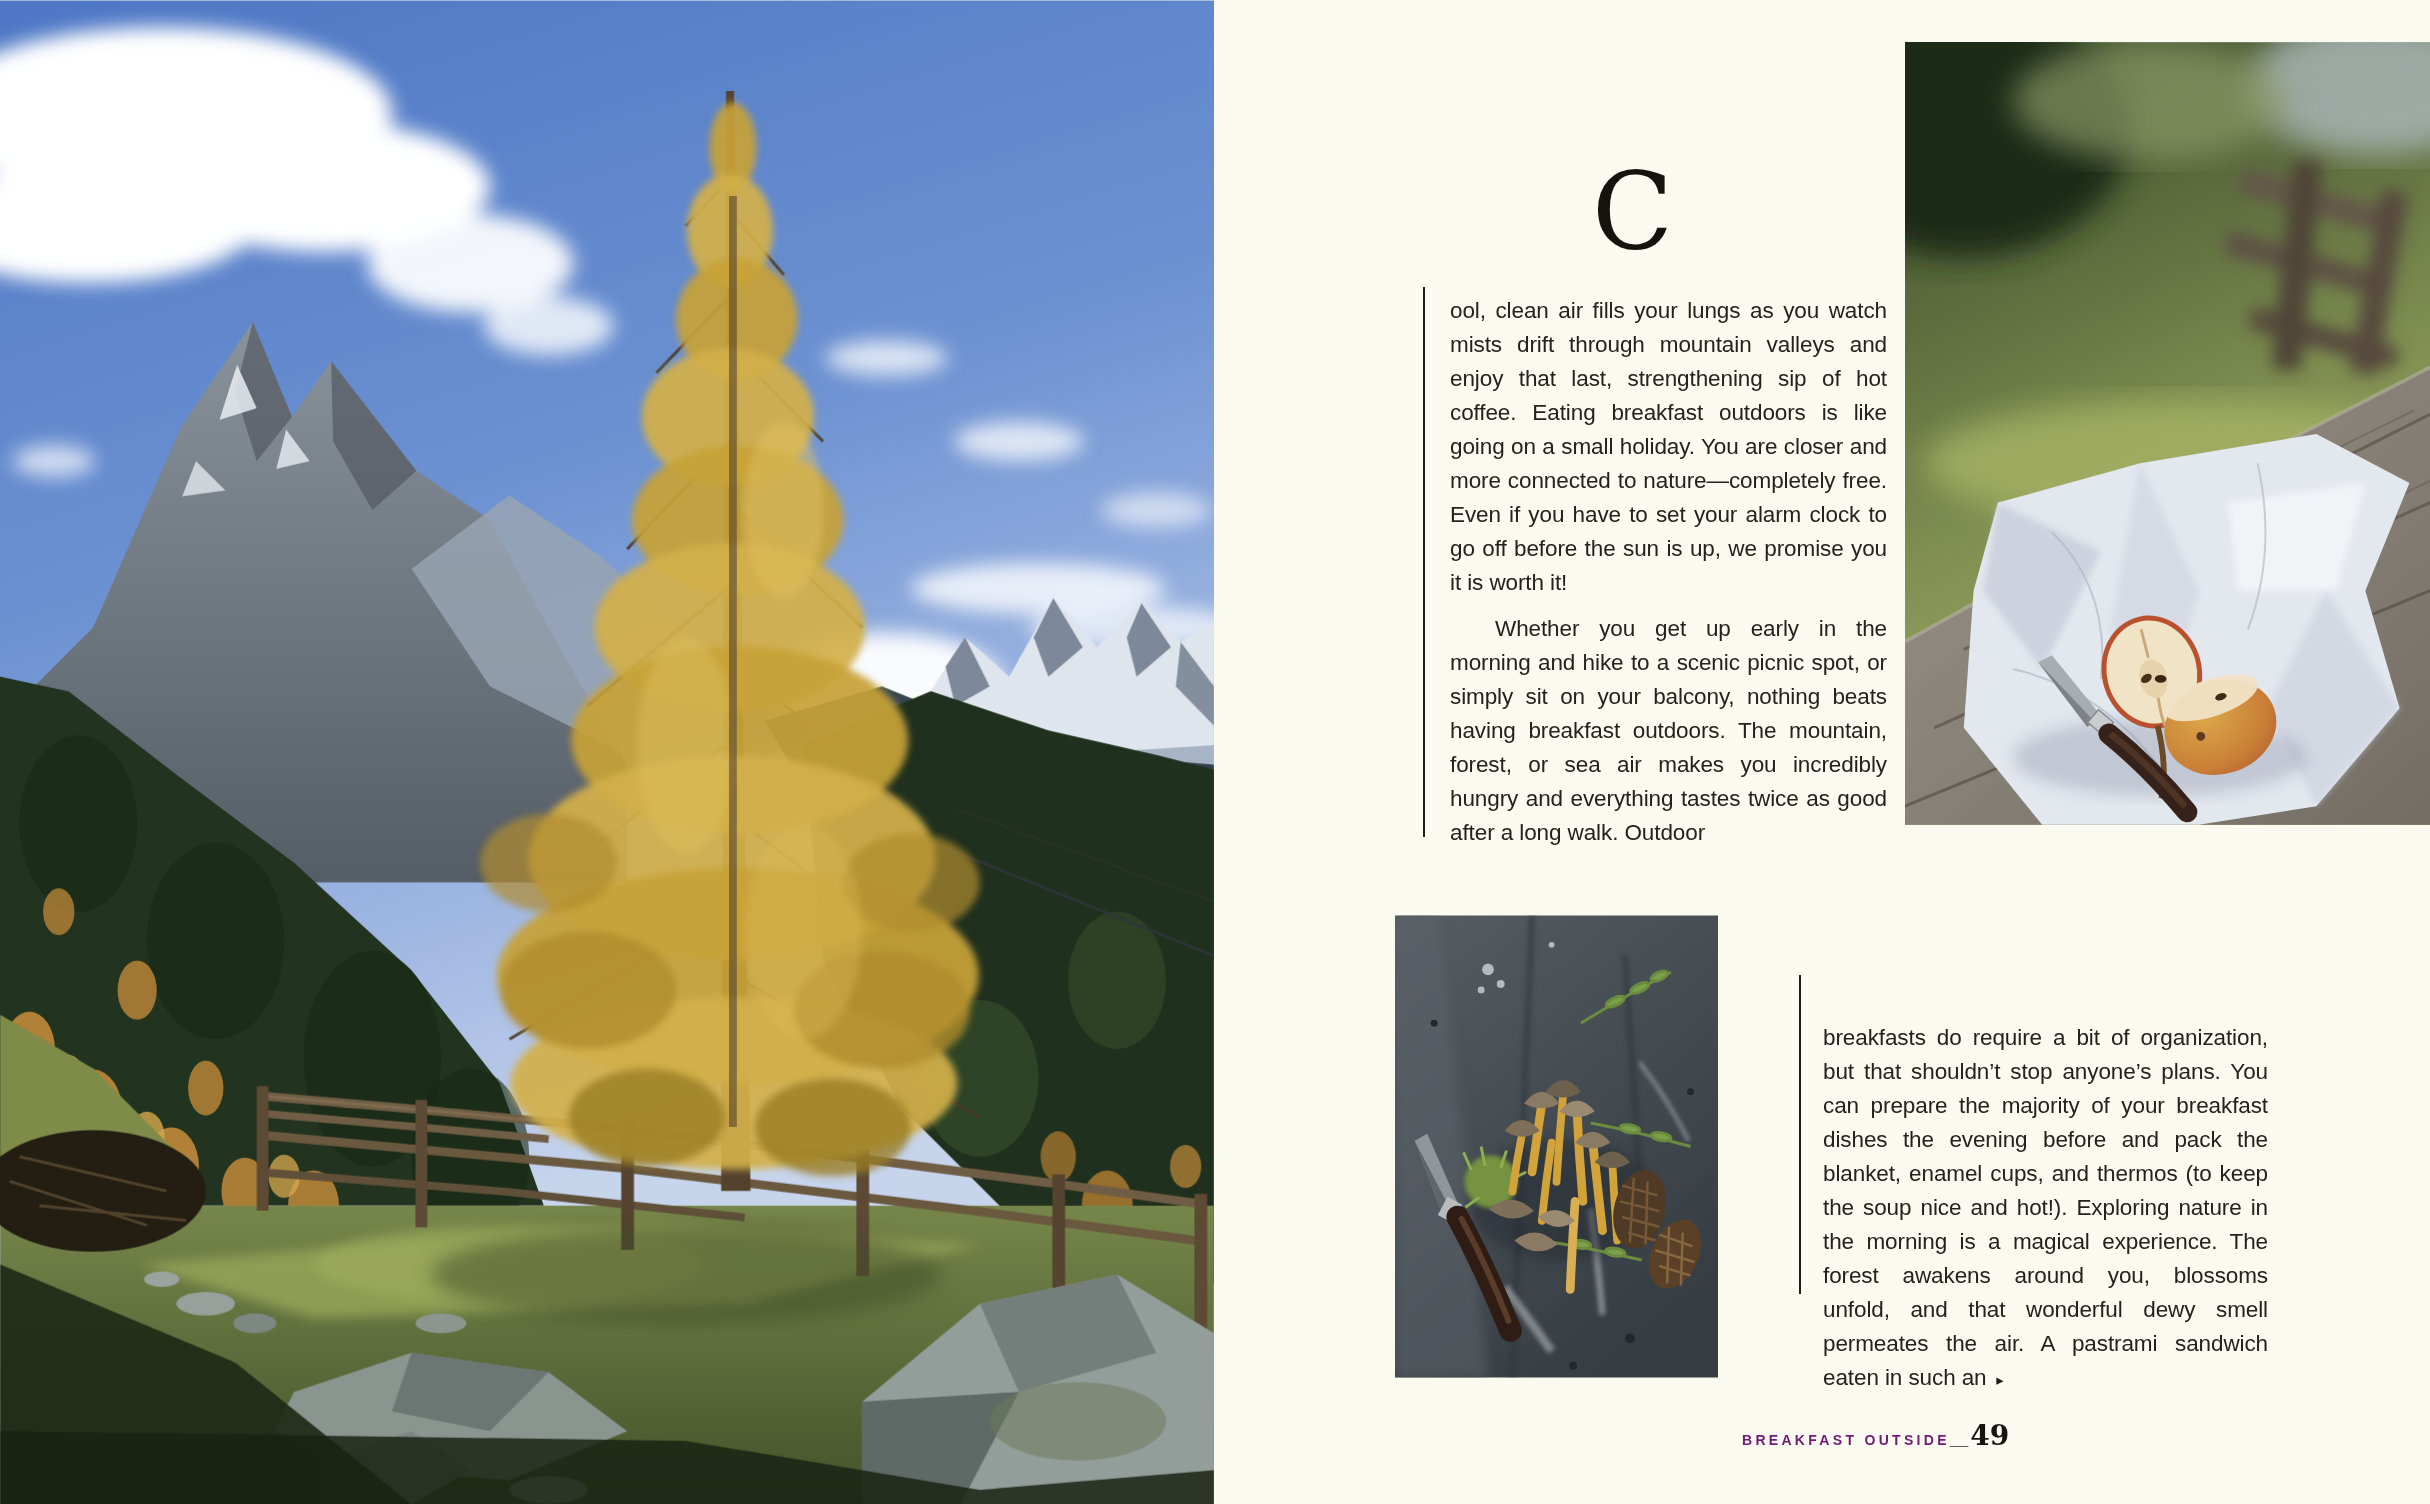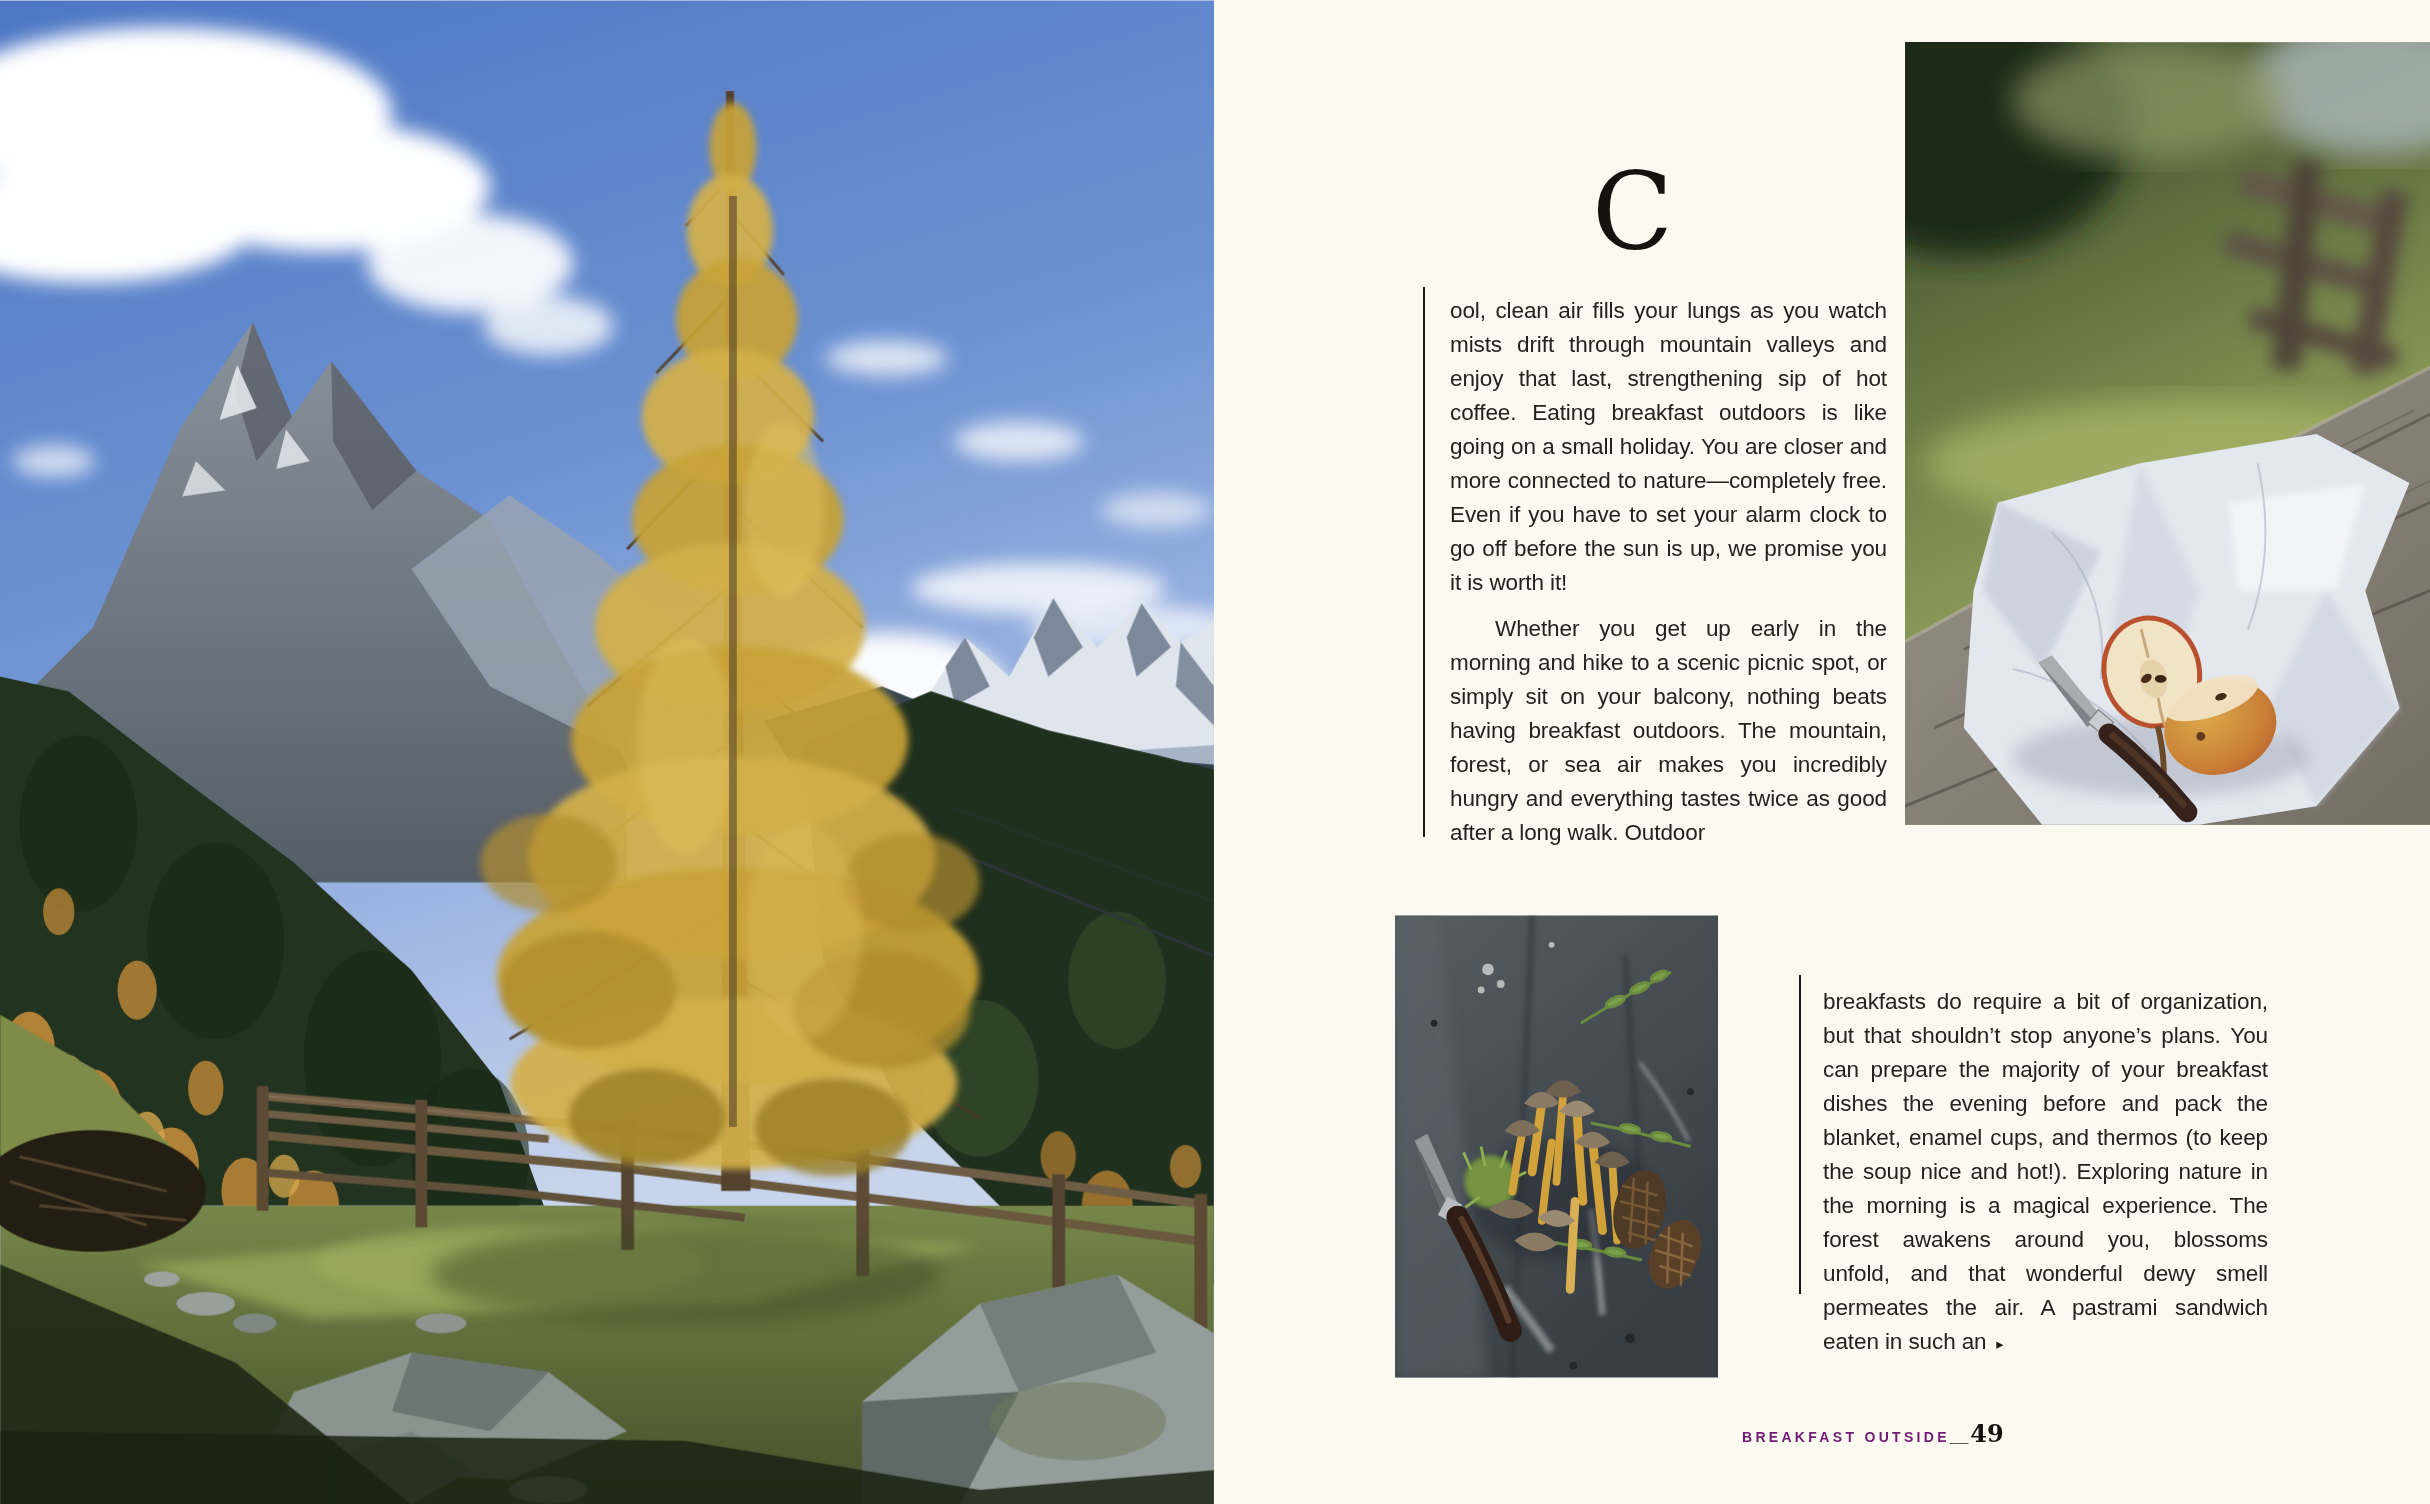--- a/index.html
+++ b/index.html
@@ -6,31 +6,31 @@
   .spread{position:relative;width:2431px;height:1505px;overflow:hidden;background:#fbfaf0;font-family:"Liberation Sans",sans-serif;}
   .photo{position:absolute;overflow:hidden;}
   .photo svg{display:block;}
   .photo-left{left:0;top:0;width:1214px;height:1505px;}
   .page{position:absolute;left:1214px;top:0;width:1216px;height:1505px;background:#fbfaf0;}
   .photo-pear{left:691px;top:42px;width:525px;height:783px;}
   .photo-mushroom{left:181px;top:915px;width:323px;height:463px;}
   .dropcap{position:absolute;left:378px;top:159px;font-family:"DejaVu Serif",serif;font-size:106px;line-height:1;color:#14130e;font-weight:400;}
   .col{position:absolute;color:#23221d;}
   .col-1{left:224px;top:282px;width:461px;}
-  .col-2{left:597px;top:973px;width:469px;}
+  .col-2{left:597px;top:1009px;width:469px;}
   .col p{margin:12px;font-size:22.5px;line-height:34px;text-align:justify;letter-spacing:-0.1px;color:#23221d;}
   .col p.indent{text-indent:45px;}
   .vrule{position:absolute;width:2px;background:#1e1d1a;}
   .vrule-1{left:209px;top:287px;height:550px;}
   .vrule-2{left:585px;top:975px;height:319px;}
   .marker{font-family:"DejaVu Sans",sans-serif;font-size:14.7px;margin-left:9.8px;color:#1c1b17;letter-spacing:0;}
   .footer{position:absolute;left:528px;top:1419px;white-space:nowrap;color:#262521;}
   .footer .label{font-size:14px;font-weight:700;letter-spacing:3.3px;color:#701a75;}
   .footer .sep{font-size:16.7px;font-weight:700;color:#000000;letter-spacing:0;}
-  .footer .pagenum{font-family:"DejaVu Serif",serif;font-size:24px;font-weight:700;color:#15140f;margin-left:2px;}
+  .footer .pagenum{font-family:"DejaVu Serif",serif;font-size:28px;font-weight:700;color:#15140f;margin-left:2px;}
 </style>
 </head>
 <body>
 
 <div class="spread">
 
   <div class="photo photo-left">
     <svg width="1214" height="1505" viewBox="0 0 1239 1535" xmlns="http://www.w3.org/2000/svg">
       <defs>
         <linearGradient id="skyG" x1="0" y1="0" x2="0.25" y2="1">

